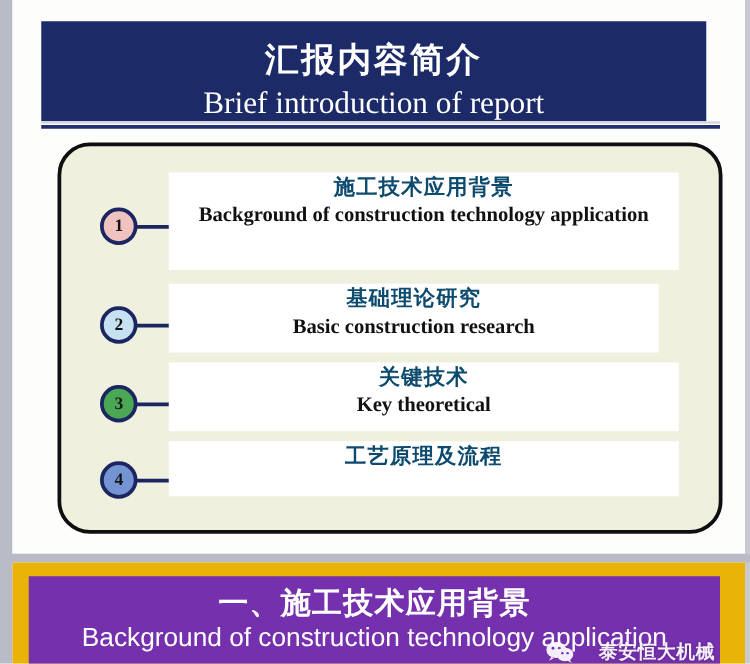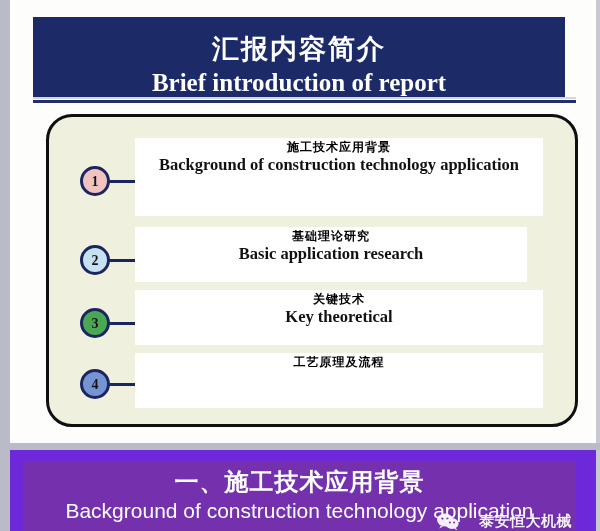--- a/index.html
+++ b/index.html
@@ -69,21 +69,21 @@
     font-weight: bold;
     letter-spacing: 2px;
     line-height: 1.15;
     font-family: "DejaVu Sans", "Liberation Sans", sans-serif;
   }
   .title-en {
     margin: 0;
     padding-top: 3px;
     color: #ffffff;
     font-size: 25px;
-    font-weight: bold;
+    font-weight: normal;
     line-height: 1.1;
     font-family: "Liberation Serif", "DejaVu Serif", serif;
     white-space: nowrap;
   }
 
   .divider-wrap {
     position: absolute;
     left: 23px;
     top: 97px;
     width: 543px;
@@ -139,44 +139,44 @@
   .panel {
     position: absolute;
     background: #ffffff;
     box-sizing: border-box;
     text-align: center;
     overflow: hidden;
     padding: 2px 6px;
   }
   .panel .cn {
     margin: 0;
-    color: #000000;
-    font-weight: bold;
-    font-size: 12px;
+    color: #0c4a6e;
+    font-weight: bold;
+    font-size: 17px;
     line-height: 1.28;
     letter-spacing: 1px;
     font-family: "DejaVu Sans", "Liberation Sans", sans-serif;
   }
   .panel .en {
     margin: 0;
     color: #111111;
     font-weight: bold;
     font-size: 16.5px;
     line-height: 1.26;
     font-family: "Liberation Serif", "DejaVu Serif", serif;
   }
 
   
   #slide2 {
     position: absolute;
     left: 10px;
     top: 450px;
     width: 586px;
     height: 81px;
-    background: #6d28d9;
+    background: #eab308;
     overflow: hidden;
   }
   .section-banner {
     position: absolute;
     left: 13px;
     top: 11px;
     width: 553px;
     height: 72px;
     background: #7430ad;
     text-align: center;
@@ -258,41 +258,41 @@
         </div>
       </div>
 
       <div class="item-row">
         <div class="bullet" style="left: 31px; top: 128px; background: rgb(198, 225, 242);">
           <span>2</span>
         </div>
         <div class="connector" style="left:60px; top:142px; width:30px;"></div>
         <div class="panel" style="left:86px; top:110px; width:392px; height:55px;">
           <p class="cn">基础理论研究</p>
-          <p class="en">Basic application research</p>
+          <p class="en">Basic construction research</p>
         </div>
       </div>
 
       <div class="item-row">
         <div class="bullet" style="left: 31px; top: 191px; background: rgb(74, 168, 85);">
           <span>3</span>
         </div>
         <div class="connector" style="left:60px; top:205px; width:30px;"></div>
         <div class="panel" style="left:86px; top:173px; width:408px; height:55px;">
           <p class="cn">关键技术</p>
           <p class="en">Key theoretical</p>
         </div>
       </div>
 
       <div class="item-row">
         <div class="bullet" style="left: 31px; top: 252px; background: rgb(116, 148, 212);">
           <span>4</span>
         </div>
         <div class="connector" style="left:60px; top:266px; width:30px;"></div>
-        <div class="panel" style="left:86px; top:236px; width:408px; height:55px;">
+        <div class="panel" style="left:86px; top:236px; width:408px; height:44px;">
           <p class="cn">工艺原理及流程</p>
         </div>
       </div>
 
     </div>
   </div>
 
   <div class="slide-gap" style="top:443px; height:7px;"></div>
 
   <div id="slide2">

